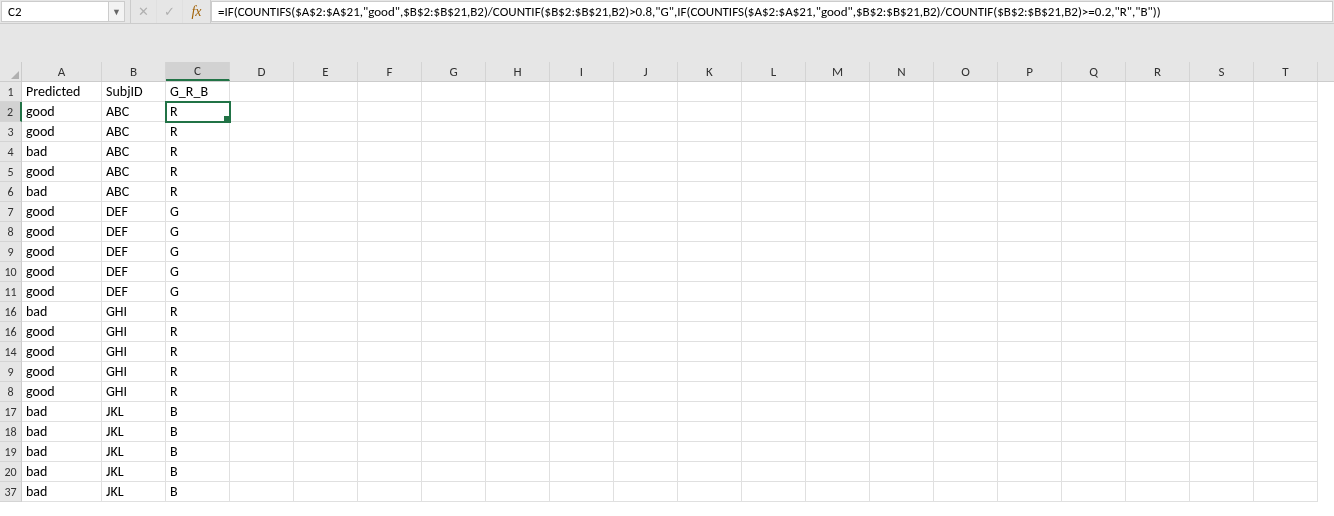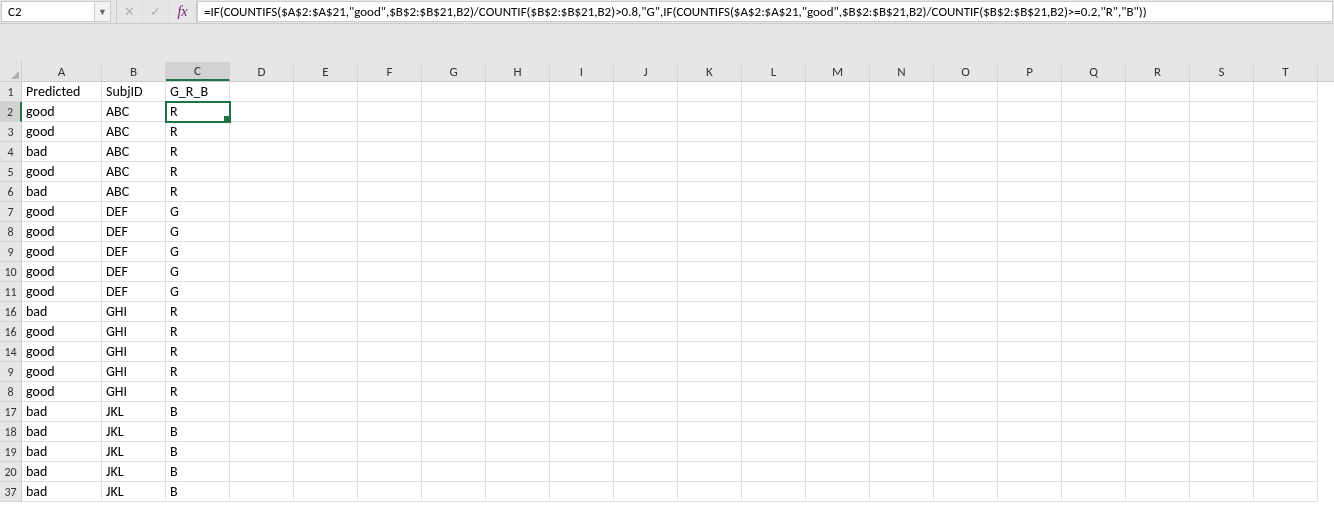--- a/index.html
+++ b/index.html
@@ -20,21 +20,21 @@
     border-bottom: 1px solid #d4d4d4;
   }
   .formula-row {
     display: flex;
     align-items: stretch;
     height: 24px;
     border-bottom: 1px solid #cccccc;
     background: #e6e6e6;
   }
   .name-box {
-    width: 94px;
+    width: 108px;
     background: #ffffff;
     border: 1px solid #cccccc;
     display: flex;
     align-items: center;
     padding: 9px 6px;
     font-size: 13px;
     margin: 1px 0 1px 1px;
   }
   .name-box-dd {
     width: 16px;
@@ -56,21 +56,21 @@
     font-size:13px;
     border-right:1px solid #e0e0e0;
   }
   .fx-btn.cancel { color:#b0b0b0; }
   .fx-btn.enter { color:#b0b0b0; }
   .fx-label {
     width: 28px;
     display:flex; align-items:center; justify-content:center;
     font-style: italic;
     font-family: "Times New Roman", serif;
-    color:#701a75;
+    color:#a16207;
     border-right:1px solid #cccccc;
     font-size:14px;
     text-align:right;
   }
   .formula-input {
     flex:1;
     background:#ffffff;
     border:1px solid #cccccc;
     margin:1px 1px 1px 0;
     padding:0 6px;

